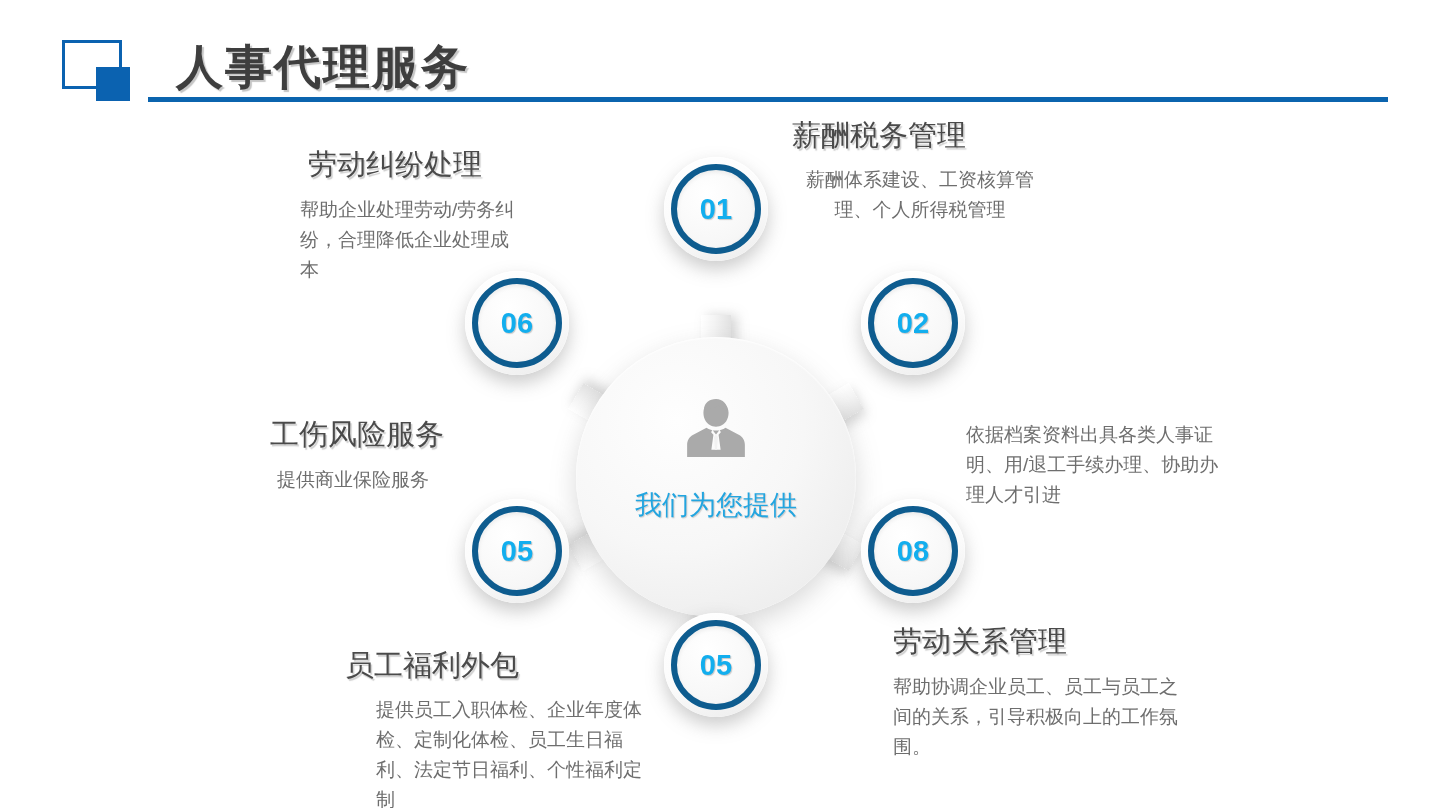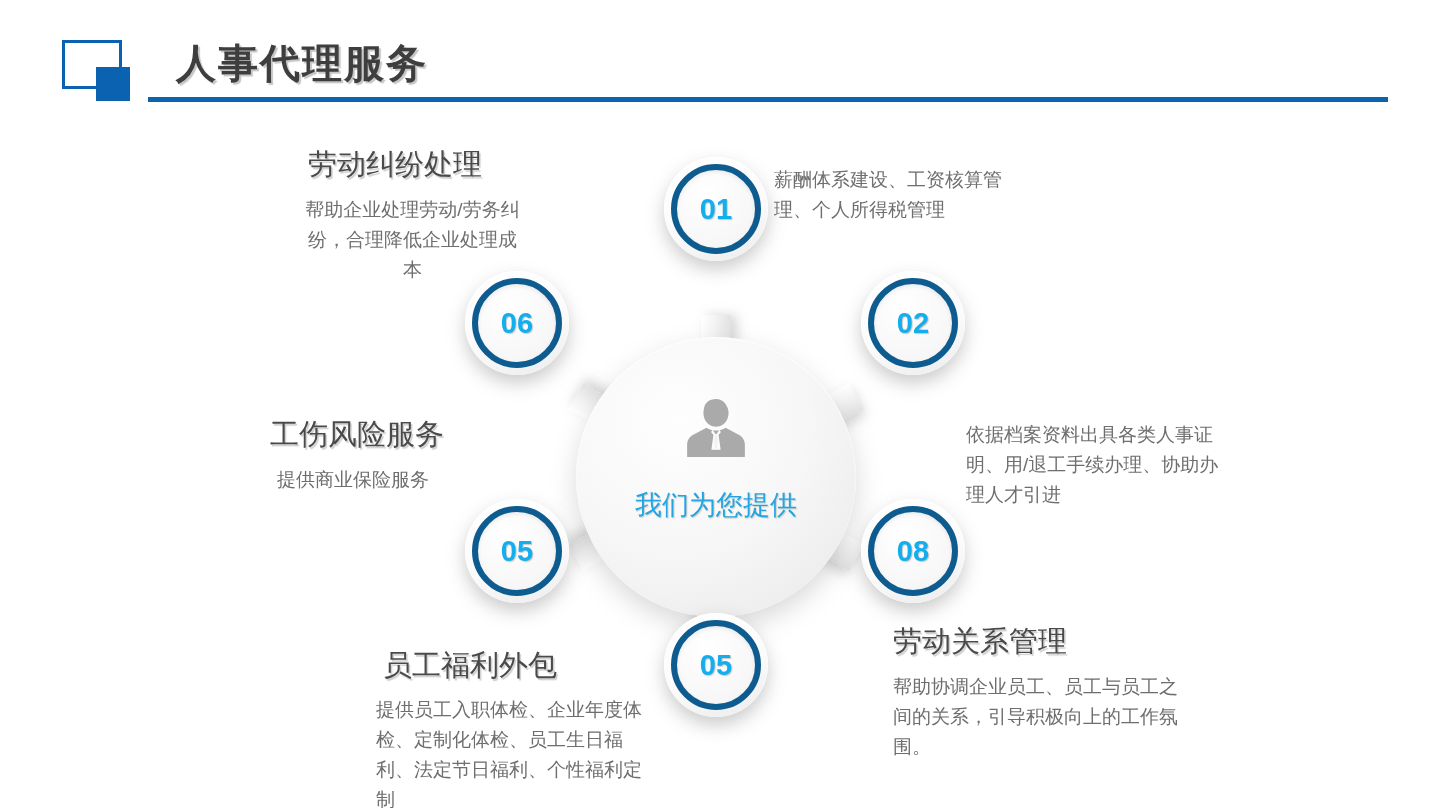--- a/index.html
+++ b/index.html
@@ -28,21 +28,21 @@
     background: transparent;
   }
   #logo-filled {
     position: absolute; left: 36px; top: 27px;
     width: 34px; height: 34px;
     background: #0B62B0;
   }
 
   #page-title {
     position: absolute; left: 176px; top: 36px;
-    font-size: 40px;
+    font-size: 47px;
     font-weight: bold;
     color: #3E3E3E;
     letter-spacing: 2px;
     text-shadow: 2px 2px 1px rgba(150,150,150,0.55);
     white-space: nowrap;
   }
   #title-rule {
     position: absolute; left: 148px; top: 97px;
     width: 1240px; height: 5px;
     background: #0B64AE;
@@ -141,21 +141,21 @@
     color: #4A4A4A;
     white-space: nowrap;
     text-shadow: 1.5px 1.5px 1px rgba(165,165,165,0.55);
   }
   .node-desc {
     position: absolute;
     font-size: 19px;
     line-height: 30px;
     color: #6E6E6E;
   }
-  .ta-right { text-align: center; }
+  .ta-right { text-align: left; }
   .ta-left  { text-align: left; }
 </style>
 </head>
 <body>
 
 <div id="header">
 
   <div id="logo-mark">
     <div id="logo-outline"></div>
     <div id="logo-filled"></div>
@@ -235,21 +235,22 @@
     <div class="badge-ring">
       <span class="badge-num">05</span>
     </div>
   </div>
   <div class="badge" style="left:465px; top:171px;">
     <div class="badge-ring">
       <span class="badge-num">06</span>
     </div>
   </div>
 
-  <div class="node-desc ta-left" style="left:774px; top:65px; width:252px;">薪酬体系建设、工资核算管理、个人所得税管理</div>
+  <div class="node-title ta-left" style="left:792px; top:16px;">薪酬税务管理</div>
+  <div class="node-desc ta-left" style="left:794px; top:65px; width:252px;text-align:center;">薪酬体系建设、工资核算管理、个人所得税管理</div>
 
   <div class="node-desc ta-left" style="left:966px; top:320px; width:268px;">依据档案资料出具各类人事证明、用/退工手续办理、协助办理人才引进</div>
 
   <div class="node-title ta-left" style="left:893px; top:522px;">劳动关系管理</div>
   <div class="node-desc ta-left" style="left:893px; top:572px; width:300px;">帮助协调企业员工、员工与员工之间的关系，引导积极向上的工作氛围。</div>
 
   <div class="node-title ta-right" style="left:345px; top:546px; width:250px;">员工福利外包</div>
   <div class="node-desc ta-left" style="left:376px; top:595px; width:280px;">提供员工入职体检、企业年度体检、定制化体检、员工生日福利、法定节日福利、个性福利定制</div>
 
   <div class="node-title ta-left" style="left:270px; top:315px;text-align:center;">工伤风险服务</div>

